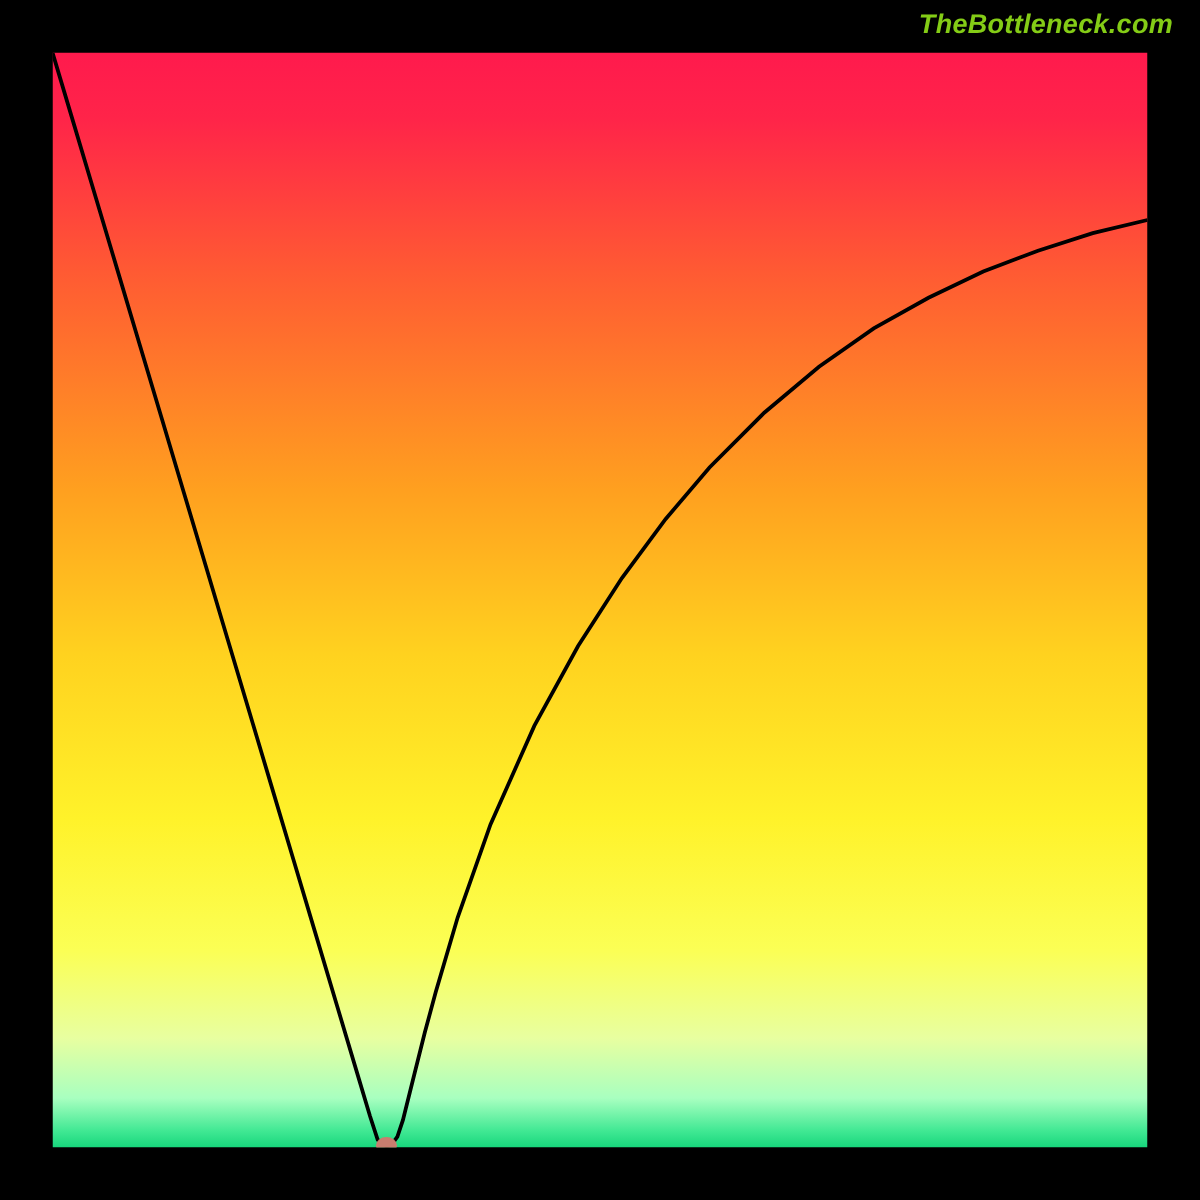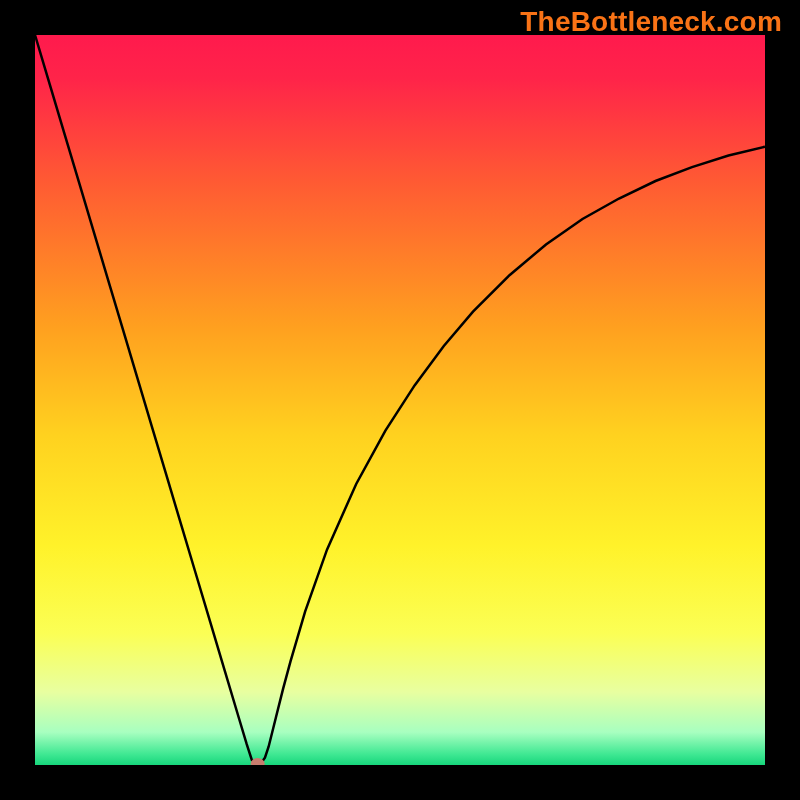--- a/index.html
+++ b/index.html
@@ -23,24 +23,25 @@
     left: 35px;
     top: 35px;
     width: 730px;
     height: 730px;
   }
   .watermark {
     position: absolute;
     top: 6px;
     right: 18px;
     font-family: Arial, Helvetica, sans-serif;
-    font-size: 28px;
+    font-size: 18px;
     font-weight: 600;
-    color: #f97316;
+    color: #84cc16;
     letter-spacing: 0.2px;
+    font-style: italic;
   }
   svg {
     display: block;
   }
 </style>
 </head>
 <body>
 
 <div class="frame">
 

